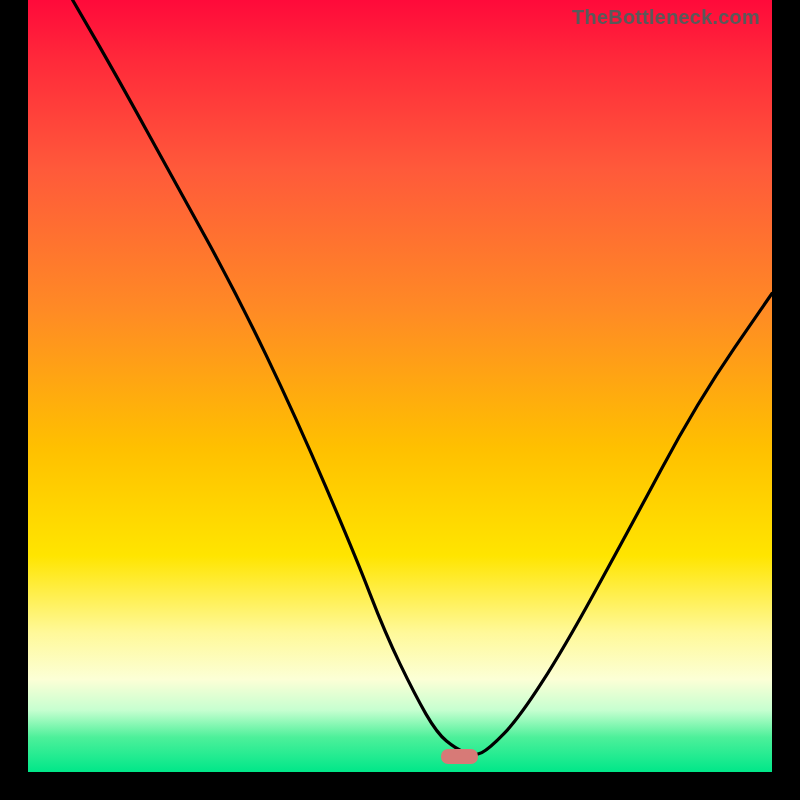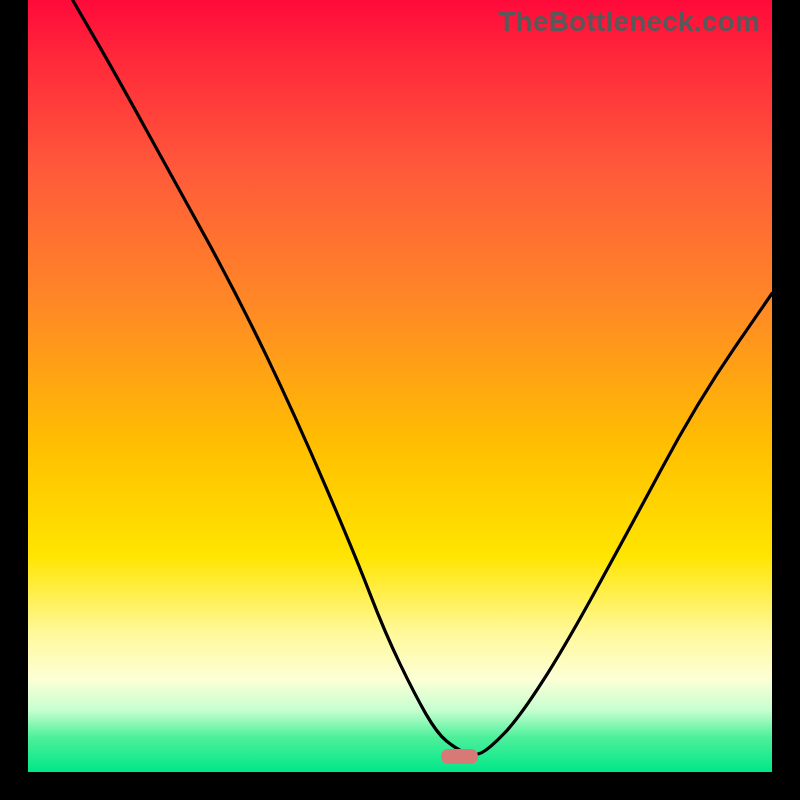--- a/index.html
+++ b/index.html
@@ -28,21 +28,21 @@
       #c6ffd0 92%,
       #4df09a 95.5%,
       #00e789 100%
     );
   }
   .watermark {
     position: absolute;
     top: 6px;
     right: 12px;
     font-family: Arial, Helvetica, sans-serif;
-    font-size: 28px;
+    font-size: 20px;
     font-weight: 600;
     color: #595959;
     letter-spacing: 0.2px;
     user-select: none;
   }
   svg.curve {
     position: absolute;
     left: 0; top: 0;
     width: 100%;
     height: 100%;

